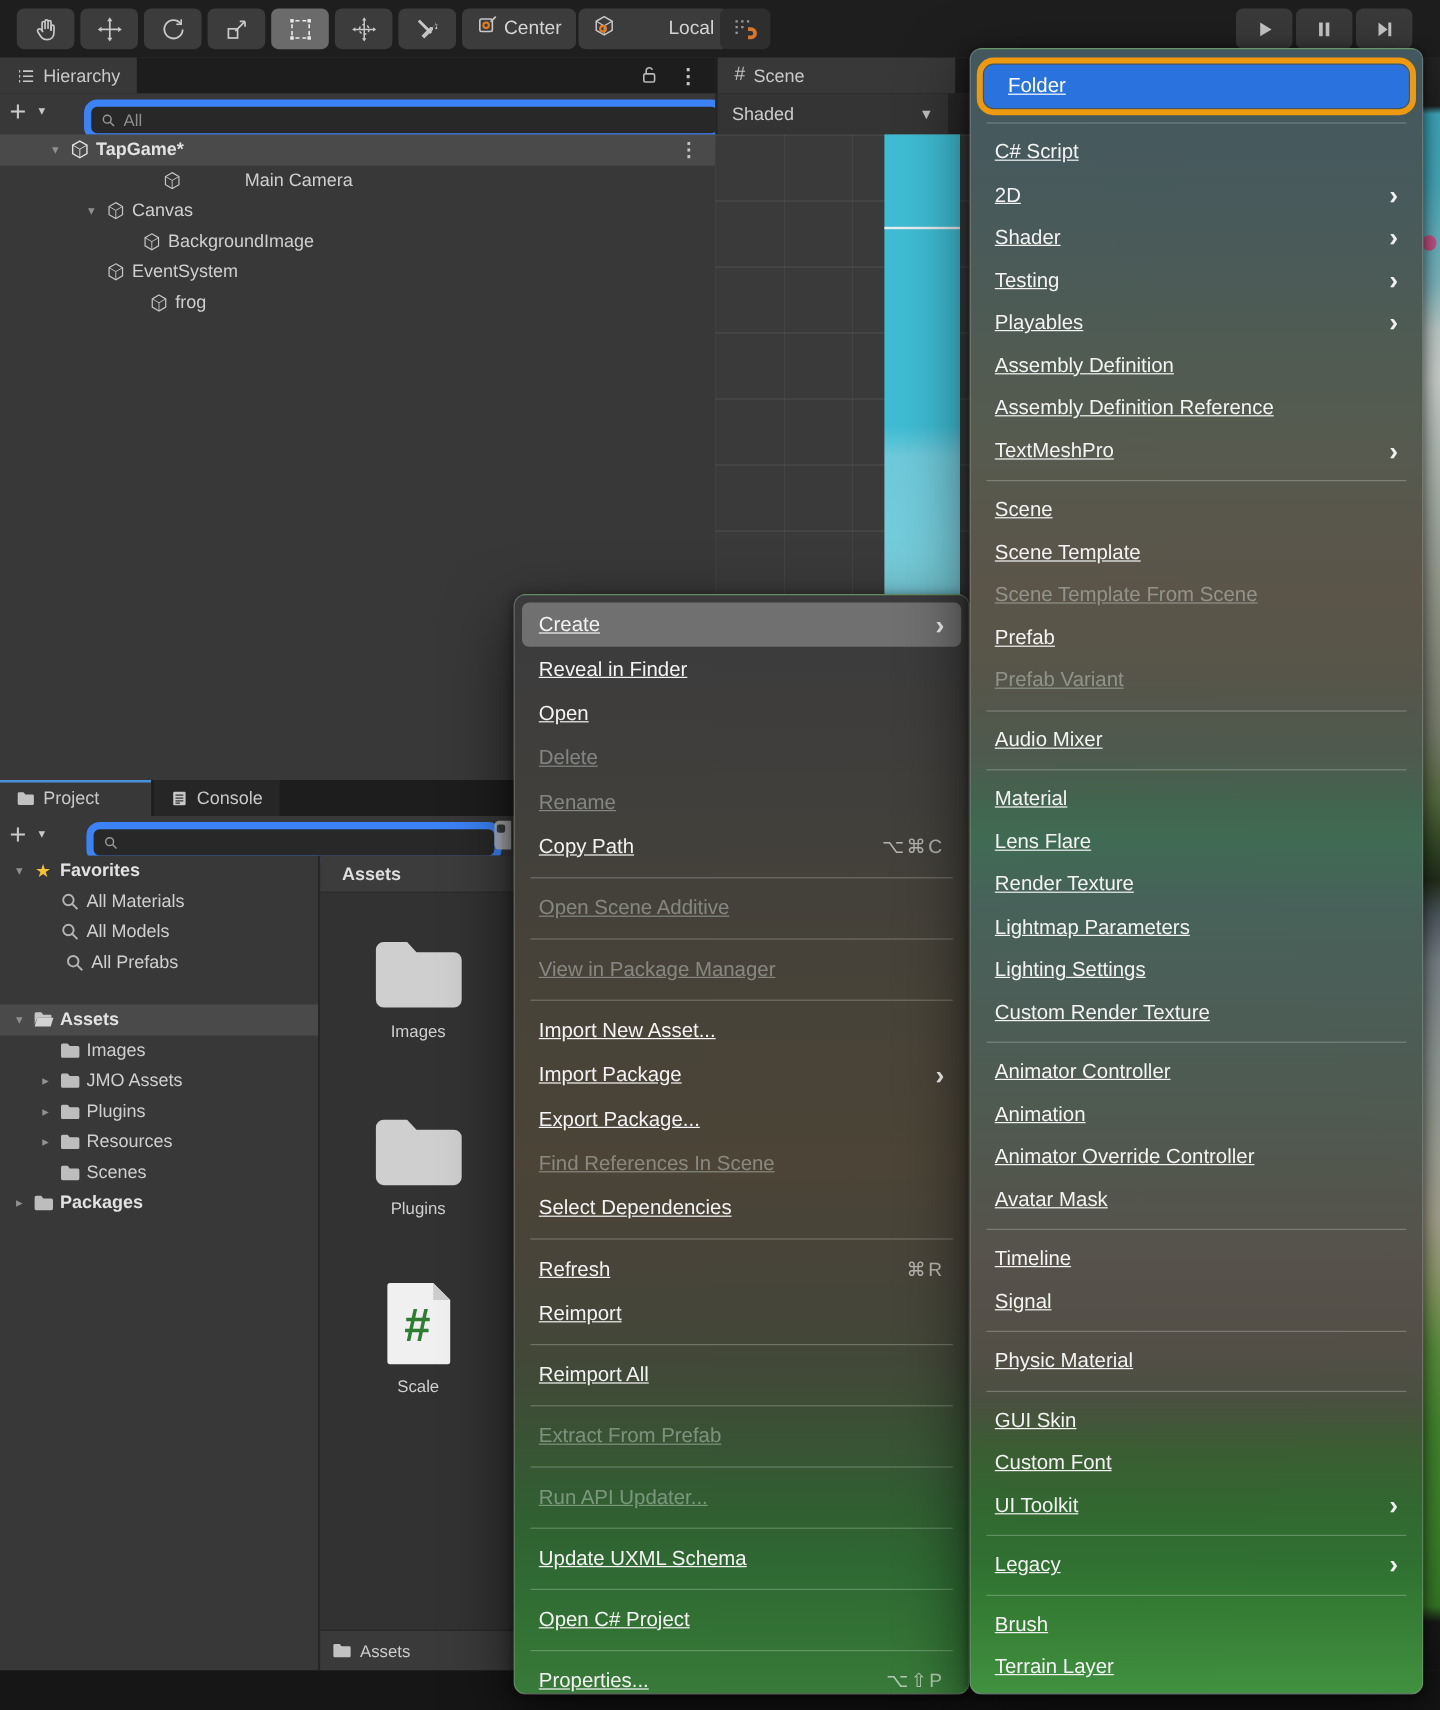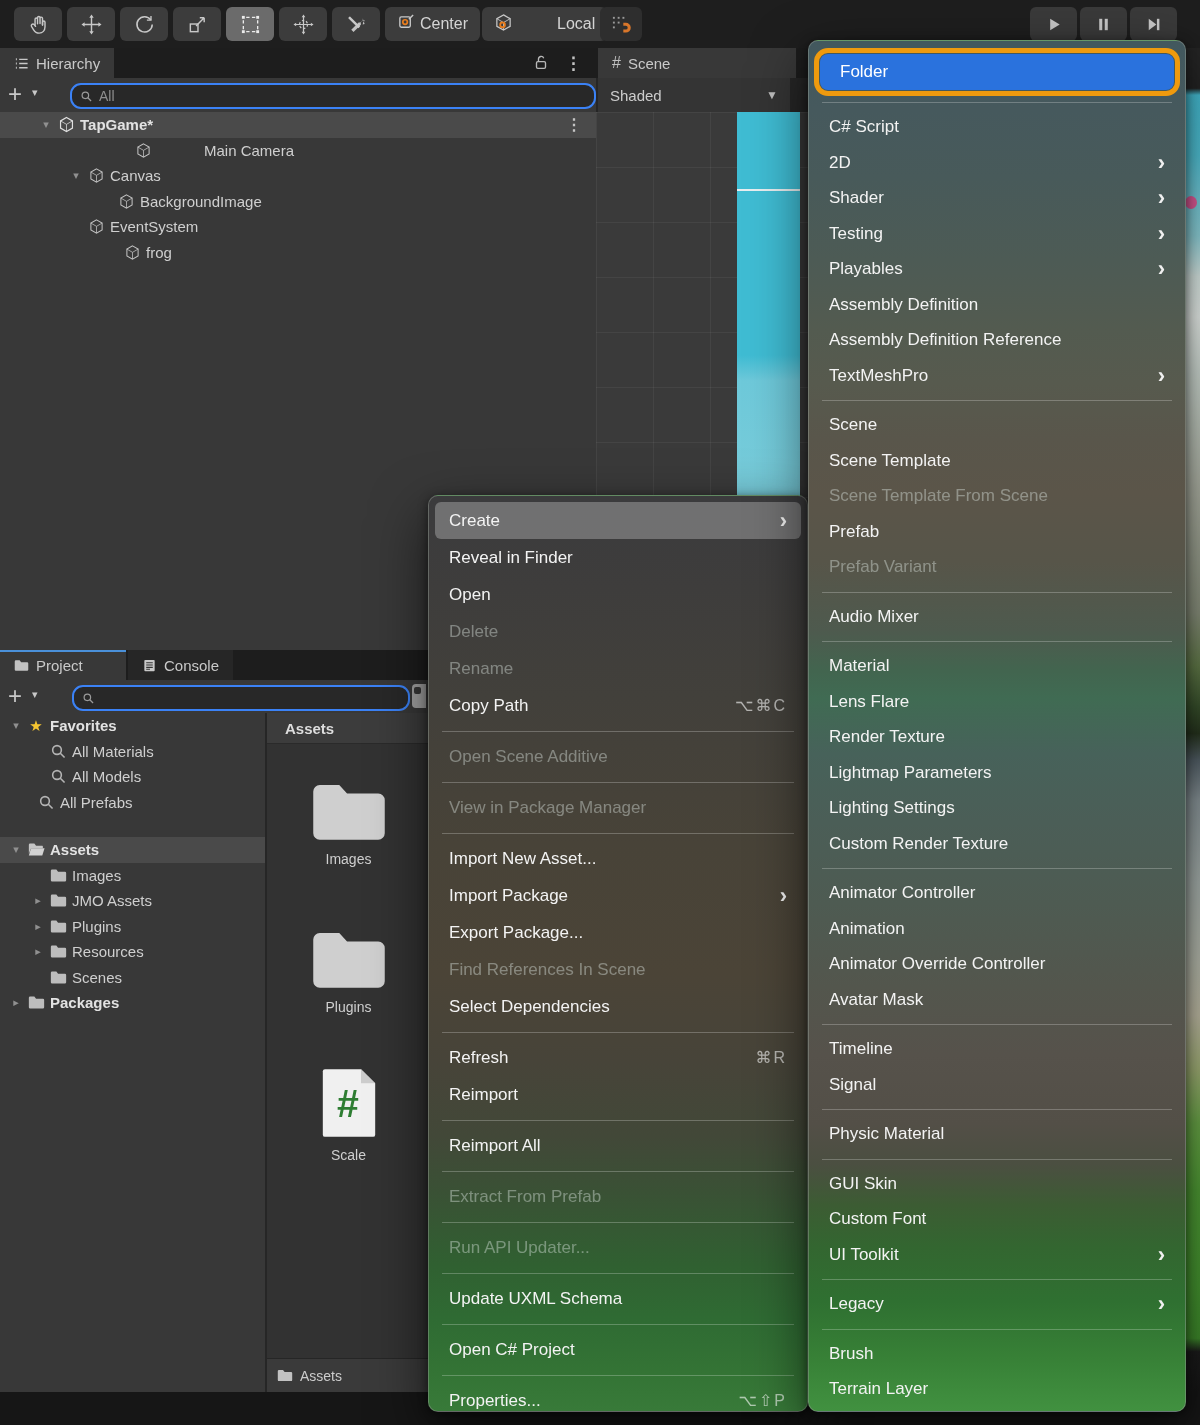--- a/index.html
+++ b/index.html
@@ -21,21 +21,21 @@
   .tabbar{position:absolute;left:0;top:0;width:100%;height:30px;background:#1d1d1d;}
   .tab{position:absolute;top:0;height:30px;display:flex;align-items:center;gap:7px;padding:0 14px;
     font-size:15px;color:#c9c9c9;background:#383838;}
   .tab .ticon{display:flex;align-items:center;}
   .tab .ticon svg{width:15px;height:15px;}
   
   #hierarchy{position:absolute;left:0;top:48px;width:596px;height:602px;background:#383838;}
   .paneltools{position:absolute;left:0;top:30px;width:100%;height:33px;background:#383838;}
   .plus{position:absolute;left:8px;top:2px;font-size:24px;color:#c8c8c8;line-height:28px;}
   .plus-caret{position:absolute;left:32px;top:8px;font-size:11px;color:#c8c8c8;}
-  .searchbox{position:absolute;top:5px;height:22px;background:#282828;border:2px solid #3b82f6;
+  .searchbox{position:absolute;top:5px;height:22px;background:#282828;border:6px solid #3b82f6;
     border-radius:11px;display:flex;align-items:center;padding:0 8px;gap:4px;}
   .searchbox svg{width:13px;height:13px;flex:none;}
   .searchbox input{background:transparent;border:none;outline:none;color:#cfcfcf;font-size:14px;
     width:100%;font-family:"Liberation Sans",sans-serif;}
   .searchbox input::placeholder{color:#8e8e8e;}
   .hrow{display:flex;align-items:center;height:25.5px;font-size:15px;color:#cfcfcf;position:relative;}
   .hrow.selrow{background:#4a4a4a;color:#e8e8e8;}
   .hrow .disc{width:20px;text-align:center;color:#909090;font-size:11px;flex:none;}
   .hrow .ricon{width:20px;flex:none;display:flex;align-items:center;justify-content:center;}
   .hrow .ricon svg{width:17px;height:17px;}
@@ -92,21 +92,21 @@
   #context-menu{left:428px;top:495px;width:380px;height:917px;z-index:50;
     background:linear-gradient(180deg,#3b3b3d 0%,#3e3d3c 10%,#42403b 22%,#484338 38%,#4b4437 52%,
       #474439 62%,#424838 70%,#3a5135 76%,#306031 84%,#2f6b33 90%,#347435 96%,#387a39 100%);}
   #create-menu{left:808px;top:40px;width:378px;height:1372px;z-index:60;
     background:linear-gradient(180deg,#42585e 0%,#46595d 5%,#485a5a 10%,#4d5b55 16%,#535b50 21%,
       #575a4e 25%,#59564b 29%,#5b5549 33%,#575549 38%,#4e5a4e 43%,#42654f 46%,#406b53 48%,
       #47625a 52%,#4b5e57 57%,#4e5b52 63%,#53564d 69%,#56524b 74%,#534f47 79%,#4b4f41 82%,
       #3c5c33 85%,#336630 88%,#2f7031 92%,#378036 96%,#419140 100%);}
   .menu-item{display:flex;align-items:center;height:37px;padding:0 20px;font-size:17px;color:#f3f3f3;}
   #create-menu .menu-item{height:35.5px;}
-  .menu-item .mlabel{flex:1;white-space:nowrap;}
+  .menu-item .mlabel{flex:1;white-space:nowrap;text-decoration:underline;}
   .menu-item .shortcut{color:rgba(255,255,255,0.6);letter-spacing:2px;font-size:16px;}
   .menu-item .marrow{color:#f0f0f0;font-size:22px;font-weight:bold;line-height:1;margin-left:auto;}
   .menu-item.disabled{color:rgba(222,232,226,0.42);}
   .menu-item.hl{background:rgba(255,255,255,0.27);border-radius:6px;margin:0 6px;padding:0 14px;}
   .menu-sep{height:1px;background:rgba(255,255,255,0.24);margin:6.5px 13px;}
   .ringwrap{border:5px solid #ef9a0e;border-radius:14px;margin:1px 5px 4px 5px;padding:1px;}
   .menu-item.sel{background:#2a72dd;border-radius:8px;height:38px;color:#ffffff;}
 </style>
 </head>
 <body>
@@ -395,21 +395,21 @@
         <div class="hrow" style="padding-left: 28px;">
           <span class="disc"></span>
           <span class="ricon">
             <svg viewBox="0 0 16 16" fill="none" stroke="#b4b4b4" stroke-width="1.5">
               <circle cx="6.6" cy="6.6" r="4.1"></circle>
               <path d="M9.7 9.7l4 4"></path>
             </svg>
           </span>
           <span class="lbl">All Models</span>
         </div>
-        <div class="hrow" style="padding-left: 16px;">
+        <div class="hrow" style="padding-left: 32px;">
           <span class="disc"></span>
           <span class="ricon">
             <svg viewBox="0 0 16 16" fill="none" stroke="#b4b4b4" stroke-width="1.5">
               <circle cx="6.6" cy="6.6" r="4.1"></circle>
               <path d="M9.7 9.7l4 4"></path>
             </svg>
           </span>
           <span class="lbl">All Prefabs</span>
         </div>
         <div style="height: 22px;"></div>

